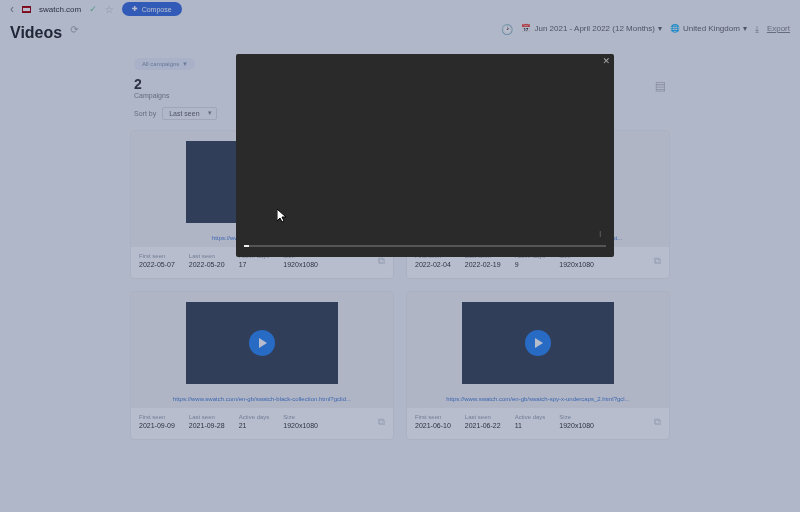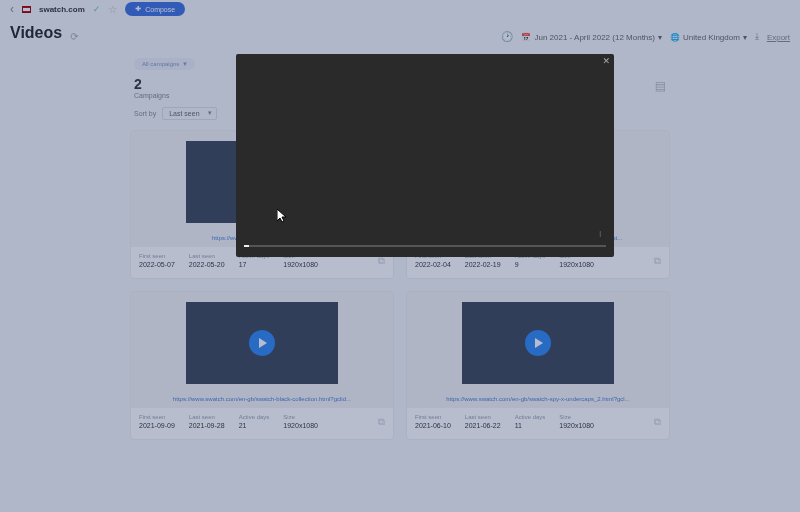--- a/index.html
+++ b/index.html
@@ -2,26 +2,26 @@
 <html><head>
 <meta charset="utf-8">
 <style>
 * { margin: 0; padding: 0; box-sizing: border-box; font-family: -apple-system, BlinkMacSystemFont, "Segoe UI", sans-serif; }
 body { background: #f5f6f8; width: 800px; height: 512px; overflow: hidden; position: relative; }
 
 .topbar { display: flex; align-items: center; padding: 4px 10px; height: 18px; gap: 8px; }
 .back { color: #888; font-size: 12px; }
 .flag { width: 9px; height: 7px; background: #c00; border: 1px solid #900; position: relative; }
 .flag::after { content: ''; position: absolute; inset: 1px 0; background: #fff; }
-.domain { font-size: 8px; color: #333; font-weight: 700; }
+.domain { font-size: 8px; color: #333; font-weight: 400; }
 .check { color: #6c9; font-size: 9px; }
 .star { color: #bbb; font-size: 10px; }
 .pill { background: #3b6fe0; color: #fff; font-size: 7px; padding: 3px 10px; border-radius: 10px; display: flex; align-items: center; gap: 4px; }
 
-.header { display: flex; align-items: flex-end; padding: 6px 10px; gap: 8px; }
+.header { display: flex; align-items: flex-start; padding: 6px 10px; gap: 8px; }
 .title { font-size: 16px; font-weight: 700; color: #222; }
 .refresh { color: #aaa; font-size: 10px; }
 .hspacer { flex: 1; }
 .hicon { color: #888; font-size: 10px; }
 .daterange { font-size: 8px; color: #666; display: flex; align-items: center; gap: 3px; }
 .country { font-size: 8px; color: #666; display: flex; align-items: center; gap: 3px; }
 .dl { color: #888; font-size: 9px; }
 .export { font-size: 8px; color: #888; text-decoration: underline; }
 
 .content { padding: 4px 130px 0; }

